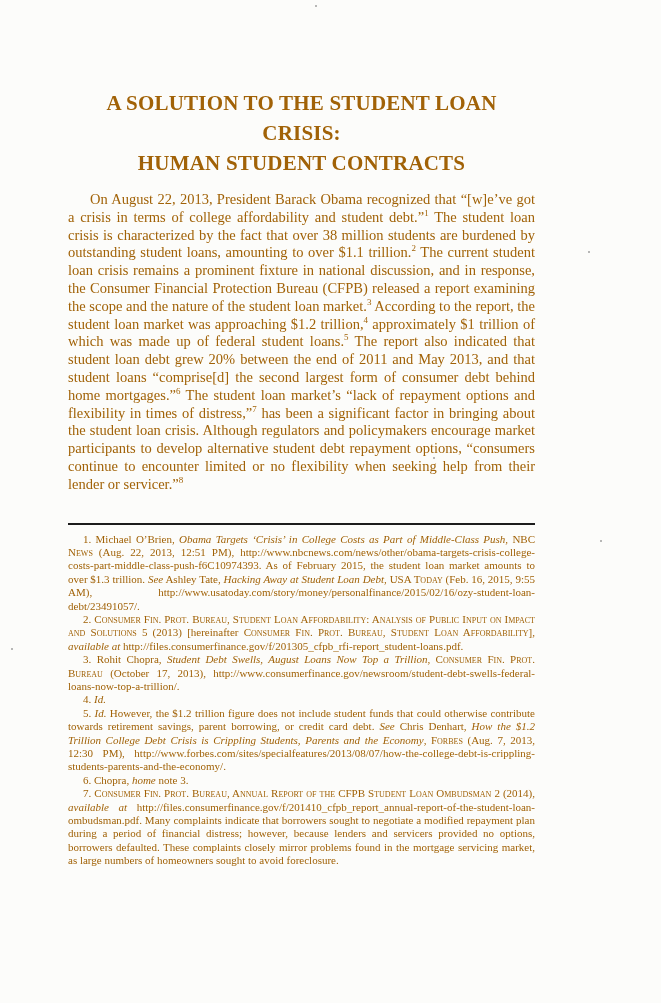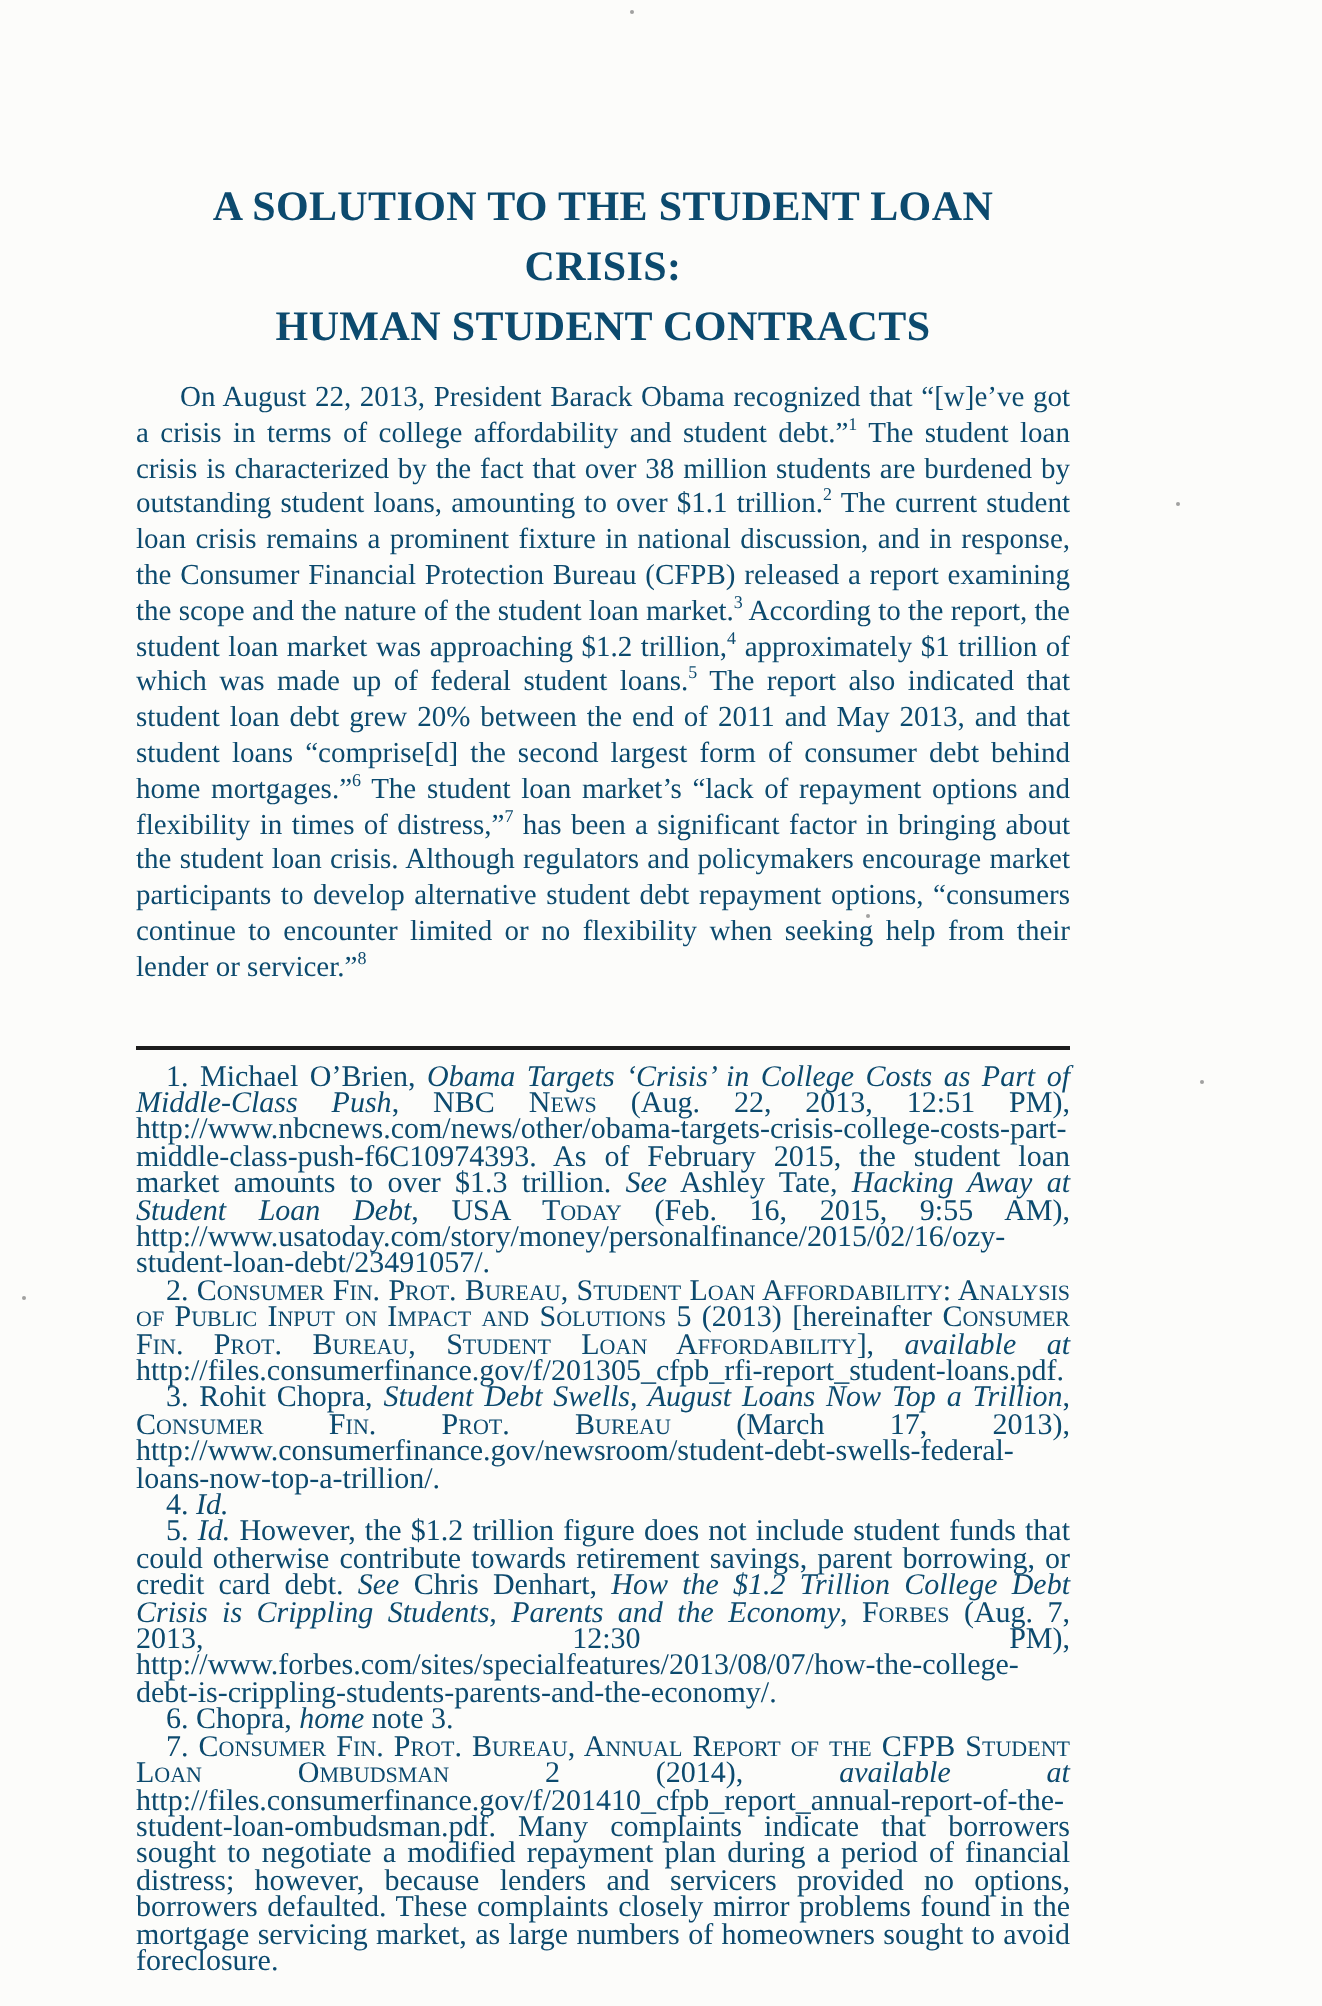--- a/index.html
+++ b/index.html
@@ -6,21 +6,21 @@
     margin: 0;
     padding: 0;
     background: #e8e8e6;
   }
   .page {
     position: relative;
     width: 661px;
     height: 1003px;
     margin: 0;
     background: #fcfcfa;
-    color: #0c4a6e;
+    color: #a16207;
     font-family: "Liberation Serif", "DejaVu Serif", serif;
     overflow: hidden;
   }
   .content {
     position: absolute;
     left: 68px;
     top: 0;
     width: 467px;
   }
   .title {
@@ -46,21 +46,21 @@
   .i { font-style: italic; }
   .sc { font-variant: small-caps; }
   .fn-sep {
     margin-top: 29px;
     width: 100%;
     height: 0;
     border-top: 2px solid #1c1c1c;
   }
   .footnotes {
     margin-top: 8px;
-    font-size: 15px;
+    font-size: 11px;
     line-height: 13.4px;
     text-align: justify;
   }
   .footnotes p {
     margin: 0;
     text-indent: 15px;
   }
   .speck {
     position: absolute;
     background: #555;
@@ -75,21 +75,21 @@
   <div class="content">
     <h1 class="title">
       <div>A SOLUTION TO THE STUDENT LOAN CRISIS:</div>
       <div>HUMAN STUDENT CONTRACTS</div>
     </h1>
     <p class="body-par"><span>On August 22, 2013, President Barack Obama recognized that “[w]e’ve got a crisis in terms of college affordability and student debt.”</span><span class="sup">1</span><span> The student loan crisis is characterized by the fact that over 38 million students are burdened by outstanding student loans, amounting to over $1.1 trillion.</span><span class="sup">2</span><span> The current student loan crisis remains a prominent fixture in national discussion, and in response, the Consumer Financial Protection Bureau (CFPB) released a report examining the scope and the nature of the student loan market.</span><span class="sup">3</span><span> According to the report, the student loan market was approaching $1.2 trillion,</span><span class="sup">4</span><span> approximately $1 trillion of which was made up of federal student loans.</span><span class="sup">5</span><span> The report also indicated that student loan debt grew 20% between the end of 2011 and May 2013, and that student loans “comprise[d] the second largest form of consumer debt behind home mortgages.”</span><span class="sup">6</span><span> The student loan market’s “lack of repayment options and flexibility in times of distress,”</span><span class="sup">7</span><span> has been a significant factor in bringing about the student loan crisis. Although regulators and policymakers encourage market participants to develop alternative student debt repayment options, “consumers continue to encounter limited or no flexibility when seeking help from their lender or servicer.”</span><span class="sup">8</span></p>
     <div class="fn-sep"></div>
     <div class="footnotes">
         <p><span>1. Michael O’Brien, </span><span class="i">Obama Targets ‘Crisis’ in College Costs as Part of Middle-Class Push</span><span>, </span><span class="sc">NBC News</span><span> (Aug. 22, 2013, 12:51 PM), http://www.nbcnews.com/news/other/obama-targets-crisis-college-costs-part-middle-class-push-f6C10974393. As of February 2015, the student loan market amounts to over $1.3 trillion. </span><span class="i">See</span><span> Ashley Tate, </span><span class="i">Hacking Away at Student Loan Debt</span><span>, </span><span class="sc">USA Today</span><span> (Feb. 16, 2015, 9:55 AM), http://www.usatoday.com/story/money/personalfinance/2015/02/16/ozy-student-loan-debt/23491057/.</span></p>
         <p><span>2. </span><span class="sc">Consumer Fin. Prot. Bureau, Student Loan Affordability: Analysis of Public Input on Impact and Solutions</span><span> 5 (2013) [hereinafter </span><span class="sc">Consumer Fin. Prot. Bureau, Student Loan Affordability</span><span>], </span><span class="i">available at</span><span> http://files.consumerfinance.gov/f/201305_cfpb_rfi-report_student-loans.pdf.</span></p>
-        <p><span>3. Rohit Chopra, </span><span class="i">Student Debt Swells, August Loans Now Top a Trillion</span><span>, </span><span class="sc">Consumer Fin. Prot. Bureau</span><span> (March 17, 2013), http://www.consumerfinance.gov/newsroom/student-debt-swells-federal-loans-now-top-a-trillion/.</span></p>
+        <p><span>3. Rohit Chopra, </span><span class="i">Student Debt Swells, August Loans Now Top a Trillion</span><span>, </span><span class="sc">Consumer Fin. Prot. Bureau</span><span> (October 17, 2013), http://www.consumerfinance.gov/newsroom/student-debt-swells-federal-loans-now-top-a-trillion/.</span></p>
         <p><span>4. </span><span class="i">Id.</span></p>
         <p><span>5. </span><span class="i">Id.</span><span> However, the $1.2 trillion figure does not include student funds that could otherwise contribute towards retirement savings, parent borrowing, or credit card debt. </span><span class="i">See</span><span> Chris Denhart, </span><span class="i">How the $1.2 Trillion College Debt Crisis is Crippling Students, Parents and the Economy</span><span>, </span><span class="sc">Forbes</span><span> (Aug. 7, 2013, 12:30 PM), http://www.forbes.com/sites/specialfeatures/2013/08/07/how-the-college-debt-is-crippling-students-parents-and-the-economy/.</span></p>
         <p><span>6. Chopra, </span><span class="i">home</span><span> note 3.</span></p>
         <p><span>7. </span><span class="sc">Consumer Fin. Prot. Bureau, Annual Report of the CFPB Student Loan Ombudsman</span><span> 2 (2014), </span><span class="i">available at</span><span> http://files.consumerfinance.gov/f/201410_cfpb_report_annual-report-of-the-student-loan-ombudsman.pdf. Many complaints indicate that borrowers sought to negotiate a modified repayment plan during a period of financial distress; however, because lenders and servicers provided no options, borrowers defaulted. These complaints closely mirror problems found in the mortgage servicing market, as large numbers of homeowners sought to avoid foreclosure.</span></p>
       </div>
   </div>
   <div class="speck" style="left:315px; top:5px;  width:2px; height:2px;"></div>
   <div class="speck" style="left:141px; top:160px; width:2px; height:2px;"></div>
   <div class="speck" style="left:588px; top:251px; width:2px; height:2px;"></div>
   <div class="speck" style="left:433px; top:457px; width:2px; height:2px;"></div>

